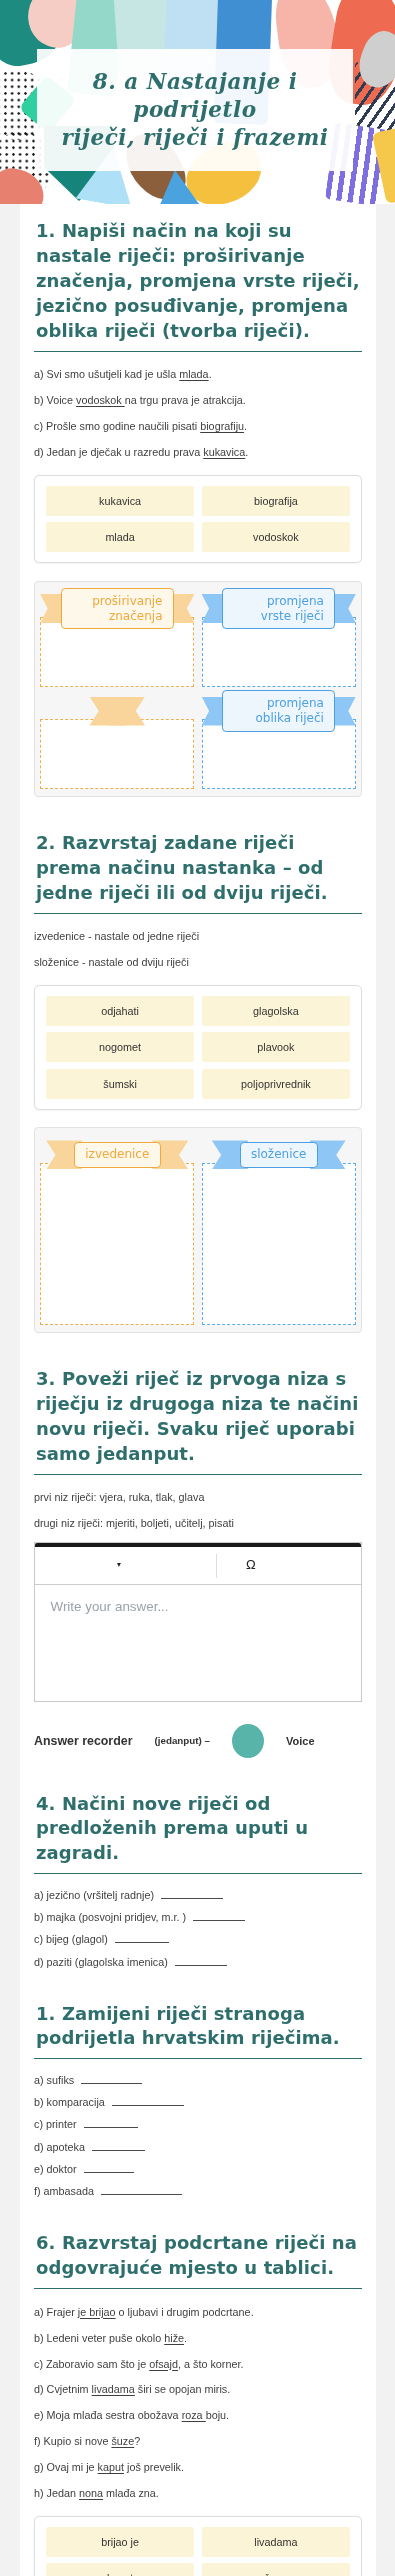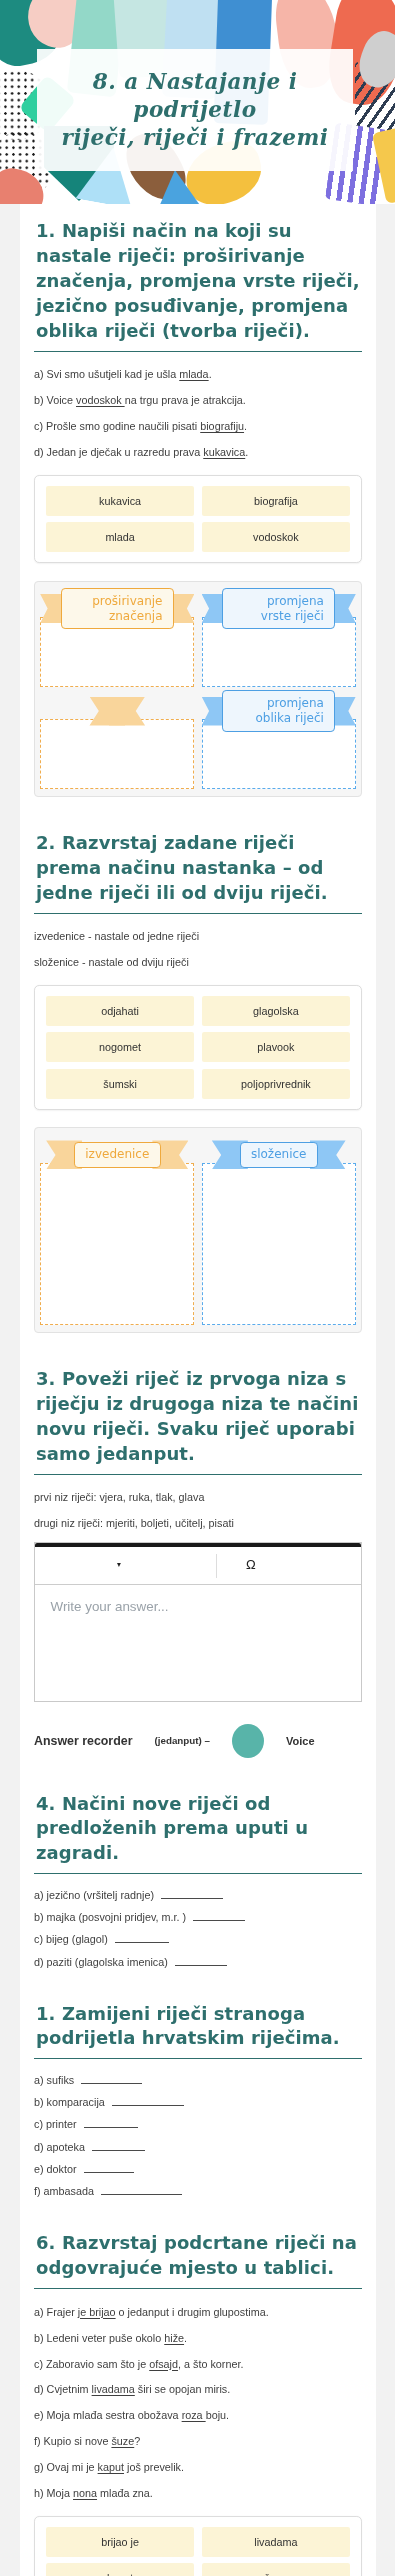--- a/index.html
+++ b/index.html
@@ -241,28 +241,28 @@
           <p class="blank-line"><span>c) printer</span><span class="blank" style="width: 54px;"></span></p>
           <p class="blank-line"><span>d) apoteka</span><span class="blank" style="width: 53px;"></span></p>
           <p class="blank-line"><span>e) doktor</span><span class="blank" style="width: 50px;"></span></p>
           <p class="blank-line"><span>f) ambasada</span><span class="blank" style="width: 81px;"></span></p>
         </div>
       </section>
       <section class="question">
         <h2 class="q-heading">6. Razvrstaj podcrtane riječi na odgovrajuće mjesto u tablici.</h2>
         <div class="q-rule"></div>
         <div class="q-lines">
-          <p class="q-line"><span>a) Frajer </span><span class="u">je brijao</span><span> o jedanput i drugim glupostima.</span></p>
+          <p class="q-line"><span>a) Frajer </span><span class="u">je brijao</span><span> o ljubavi i drugim podcrtane.</span></p>
           <p class="q-line"><span>b) Ledeni veter puše okolo </span><span class="u">hiže</span><span>.</span></p>
           <p class="q-line"><span>c) Zaboravio sam što je </span><span class="u">ofsajd</span><span>, a što korner.</span></p>
           <p class="q-line"><span>d) Cvjetnim </span><span class="u">livadama</span><span> širi se opojan miris.</span></p>
           <p class="q-line"><span>e) Moja mlađa sestra obožava </span><span class="u">roza </span><span>boju.</span></p>
           <p class="q-line"><span>f) Kupio si nove </span><span class="u">šuze</span><span>?</span></p>
           <p class="q-line"><span>g) Ovaj mi je </span><span class="u">kaput</span><span> još prevelik.</span></p>
-          <p class="q-line"><span>h) Moja </span><span class="u">nona</span><span> mlađa zna.</span></p>
+          <p class="q-line"><span>h) Jedan </span><span class="u">nona</span><span> mlađa zna.</span></p>
         </div>
         <div class="bank-card">
           <div class="bank-grid">
             <div class="chip">brijao je</div>
             <div class="chip">livadama</div>
             <div class="chip">kaput</div>
             <div class="chip">šuze</div>
             <div class="chip">roza</div>
             <div class="chip">nona</div>
             <div class="chip">hiže</div>

